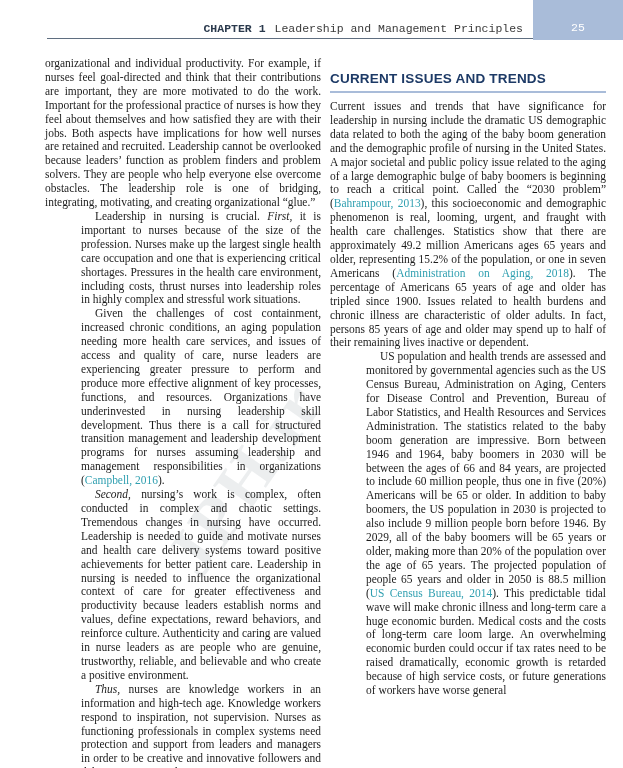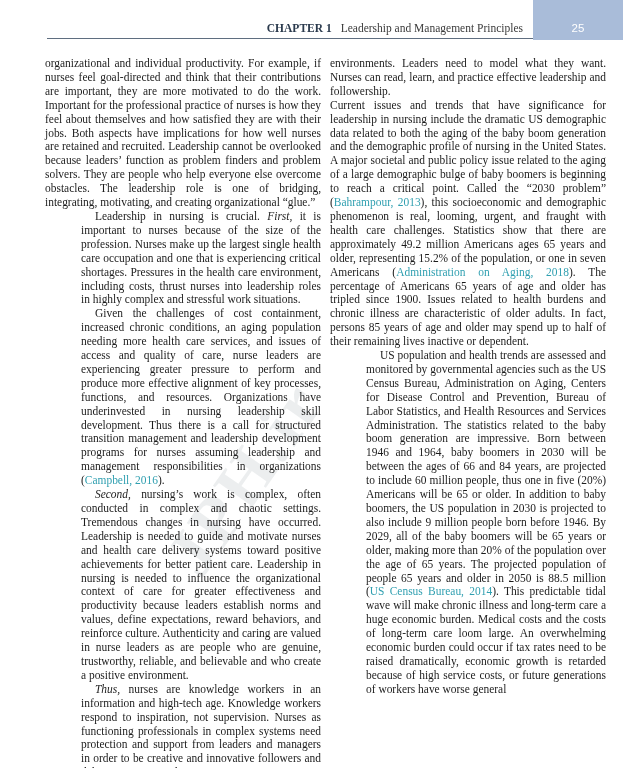--- a/index.html
+++ b/index.html
@@ -5,30 +5,30 @@
   html,body { margin:0; padding:0; background:#e8e8e8; }
   .page {
     position:relative; width:623px; height:768px; margin:0 auto;
     background:#ffffff; overflow:hidden;
     font-family:"Liberation Serif", serif;
   }
   
   .header-rule { position:absolute; left:47px; right:90px; top:38px; border-top:1.5px solid #5f6e80; }
   .header-text {
     position:absolute; top:22px; right:100px;
-    font-family:Liberation Serif, serif; font-size:11.5px; color:#2b3a4d;
+    font-family:Liberation Mono, monospace; font-size:11.5px; color:#2b3a4d;
     white-space:nowrap;
     text-align:center;
   }
   .header-text .chapter { font-weight:bold; color:#2b3a4d; margin-right:9px; }
   .header-text .title { font-weight:normal; color:#3a3a3a; }
   .page-num-box {
     position:absolute; top:0; right:0; width:90px; height:40px;
     background:#a9bcd9; color:#ffffff;
-    font-family:Liberation Sans, sans-serif; font-size:11.5px;
+    font-family:Liberation Mono, monospace; font-size:11.5px;
     display:flex; align-items:flex-end; justify-content:center;
     padding-bottom:6px; box-sizing:border-box;
   }
   
   .columns { position:absolute; top:57px; left:45px; width:562px; display:flex; gap:9px; }
   .col { width:276px; }
   .para {
     margin:0; font-size:11.45px; line-height:13.9px; text-align:justify;
     color:#1c1c1c;
   }
@@ -68,19 +68,19 @@
 
   <div class="columns">
     <div class="col">
         <p class="para"><span>organizational and individual productivity. For example, if nurses feel goal-directed and think that their contributions are important, they are more motivated to do the work. Important for the professional practice of nurses is how they feel about themselves and how satisfied they are with their jobs. Both aspects have implications for how well nurses are retained and recruited. Leadership cannot be overlooked because leaders’ function as problem finders and problem solvers. They are people who help everyone else overcome obstacles. The leadership role is one of bridging, integrating, motivating, and creating organizational “glue.”</span></p>
         <p class="para indent"><span>Leadership in nursing is crucial. </span><em>First,</em><span> it is important to nurses because of the size of the profession. Nurses make up the largest single health care occupation and one that is experiencing critical shortages. Pressures in the health care environment, including costs, thrust nurses into leadership roles in highly complex and stressful work situations.</span></p>
         <p class="para indent"><span>Given the challenges of cost containment, increased chronic conditions, an aging population needing more health care services, and issues of access and quality of care, nurse leaders are experiencing greater pressure to perform and produce more effective alignment of key processes, functions, and resources. Organizations have underinvested in nursing leadership skill development. Thus there is a call for structured transition management and leadership development programs for nurses assuming leadership and management responsibilities in organizations (</span><a class="cite">Campbell, 2016</a><span>).</span></p>
         <p class="para indent"><em>Second,</em><span> nursing’s work is complex, often conducted in complex and chaotic settings. Tremendous changes in nursing have occurred. Leadership is needed to guide and motivate nurses and health care delivery systems toward positive achievements for better patient care. Leadership in nursing is needed to influence the organizational context of care for greater effectiveness and productivity because leaders establish norms and values, define expectations, reward behaviors, and reinforce culture. Authenticity and caring are valued in nurse leaders as are people who are genuine, trustworthy, reliable, and believable and who create a positive environment.</span></p>
         <p class="para indent"><em>Thus,</em><span> nurses are knowledge workers in an information and high-tech age. Knowledge workers respond to inspiration, not supervision. Nurses as functioning professionals in complex systems need protection and support from leaders and managers in order to be creative and innovative followers and deliver care in complex</span></p>
       </div>
     <div class="col">
-        <p class="para"><span>environments. Leaders need to model what they want. Nurses can read, learn, and practice effective leadership and followership.</span></p>
+        <div class="section-heading">CURRENT ISSUES AND TRENDS</div>
         <p class="para"><span>Current issues and trends that have significance for leadership in nursing include the dramatic US demographic data related to both the aging of the baby boom generation and the demographic profile of nursing in the United States. A major societal and public policy issue related to the aging of a large demographic bulge of baby boomers is beginning to reach a critical point. Called the “2030 problem” (</span><a class="cite">Bahrampour, 2013</a><span>), this socioeconomic and demographic phenomenon is real, looming, urgent, and fraught with health care challenges. Statistics show that there are approximately 49.2 million Americans ages 65 years and older, representing 15.2% of the population, or one in seven Americans (</span><a class="cite">Administration on Aging, 2018</a><span>). The percentage of Americans 65 years of age and older has tripled since 1900. Issues related to health burdens and chronic illness are characteristic of older adults. In fact, persons 85 years of age and older may spend up to half of their remaining lives inactive or dependent.</span></p>
         <p class="para indent"><span>US population and health trends are assessed and monitored by governmental agencies such as the US Census Bureau, Administration on Aging, Centers for Disease Control and Prevention, Bureau of Labor Statistics, and Health Resources and Services Administration. The statistics related to the baby boom generation are impressive. Born between 1946 and 1964, baby boomers in 2030 will be between the ages of 66 and 84 years, are projected to include 60 million people, thus one in five (20%) Americans will be 65 or older. In addition to baby boomers, the US population in 2030 is projected to also include 9 million people born before 1946. By 2029, all of the baby boomers will be 65 years or older, making more than 20% of the population over the age of 65 years. The projected population of people 65 years and older in 2050 is 88.5 million (</span><a class="cite">US Census Bureau, 2014</a><span>). This predictable tidal wave will make chronic illness and long-term care a huge economic burden. Medical costs and the costs of long-term care loom large. An overwhelming economic burden could occur if tax rates need to be raised dramatically, economic growth is retarded because of high service costs, or future generations of workers have worse general</span></p>
       </div>
   </div>
 
 </div>
 
 </body></html>

